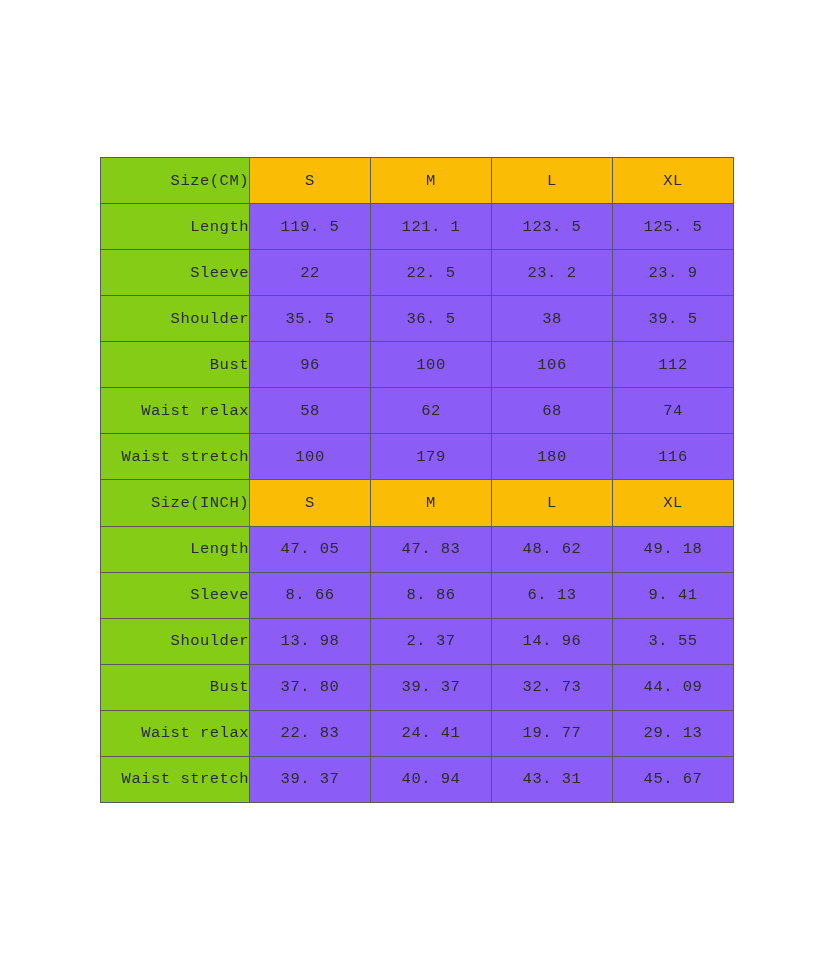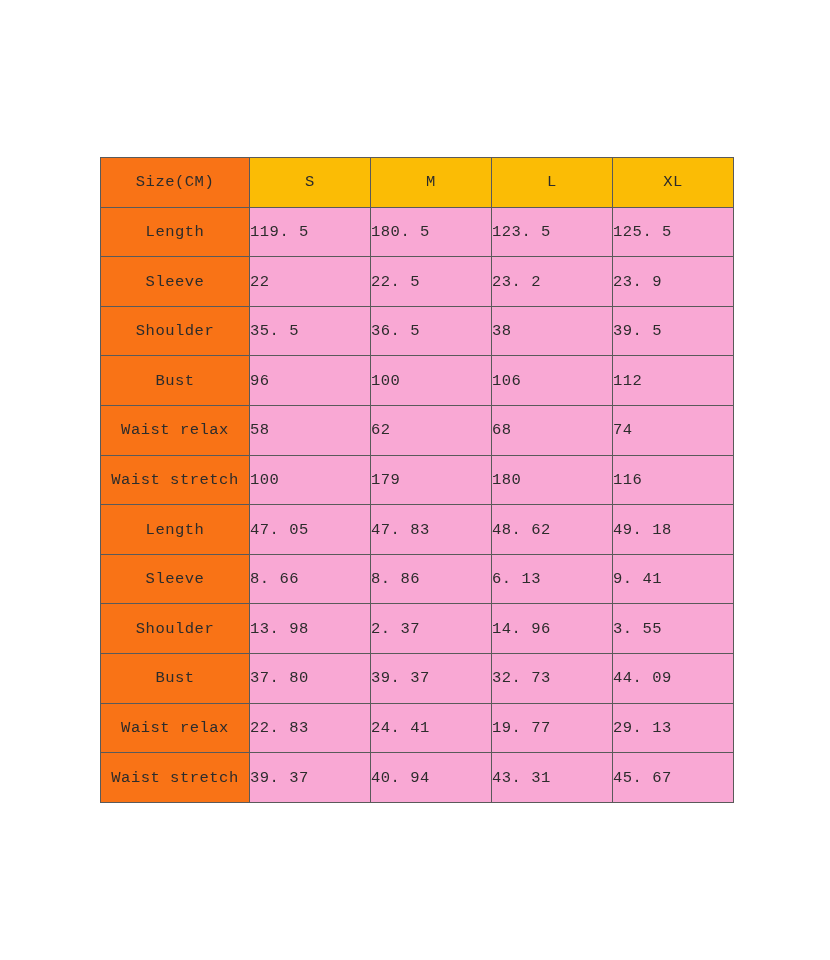--- a/index.html
+++ b/index.html
@@ -41,38 +41,39 @@
     padding: 0 0 0 0;
     font-size: 15.5px;
     color: #2c2c2c;
     letter-spacing: 0.5px;
     vertical-align: middle;
     box-sizing: border-box;
   }
 
   
   td.label-cell {
-    background: #f97316;
-    text-align: center;
+    background: #84cc16;
+    text-align: right;
     padding-left: 5px;
     letter-spacing: 1.1px;
     font-size: 15px;
     color: #3a3a3a;
   }
 
   td.head-cell {
     background: #FBBC05;
     text-align: center;
     font-size: 15.5px;
     color: #3a3a3a;
     letter-spacing: 0.5px;
   }
 
   td.value-cell {
-    background: #f9a8d4;
+    background: #8b5cf6;
+    text-align: center;
     font-size: 16px;
     color: #2b2b2b;
     letter-spacing: 0.4px;
   }
 
   
   .num { white-space: pre; }
 </style>
 </head>
 <body>
@@ -92,21 +93,21 @@
         <td class="label-cell">Size(CM)</td>
         <td class="head-cell">S</td>
         <td class="head-cell">M</td>
         <td class="head-cell">L</td>
         <td class="head-cell">XL</td>
       </tr>
 
       <tr>
         <td class="label-cell">Length</td>
         <td class="value-cell"><span class="num">119. 5</span></td>
-        <td class="value-cell"><span class="num">180. 5</span></td>
+        <td class="value-cell"><span class="num">121. 1</span></td>
         <td class="value-cell"><span class="num">123. 5</span></td>
         <td class="value-cell"><span class="num">125. 5</span></td>
       </tr>
 
       <tr>
         <td class="label-cell">Sleeve</td>
         <td class="value-cell"><span class="num">22</span></td>
         <td class="value-cell"><span class="num">22. 5</span></td>
         <td class="value-cell"><span class="num">23. 2</span></td>
         <td class="value-cell"><span class="num">23. 9</span></td>
@@ -137,20 +138,27 @@
       </tr>
 
       <tr>
         <td class="label-cell">Waist stretch</td>
         <td class="value-cell"><span class="num">100</span></td>
         <td class="value-cell"><span class="num">179</span></td>
         <td class="value-cell"><span class="num">180</span></td>
         <td class="value-cell"><span class="num">116</span></td>
       </tr>
 
+      <tr>
+        <td class="label-cell">Size(INCH)</td>
+        <td class="head-cell">S</td>
+        <td class="head-cell">M</td>
+        <td class="head-cell">L</td>
+        <td class="head-cell">XL</td>
+      </tr>
 
       <tr>
         <td class="label-cell">Length</td>
         <td class="value-cell"><span class="num">47. 05</span></td>
         <td class="value-cell"><span class="num">47. 83</span></td>
         <td class="value-cell"><span class="num">48. 62</span></td>
         <td class="value-cell"><span class="num">49. 18</span></td>
       </tr>
 
       <tr>

